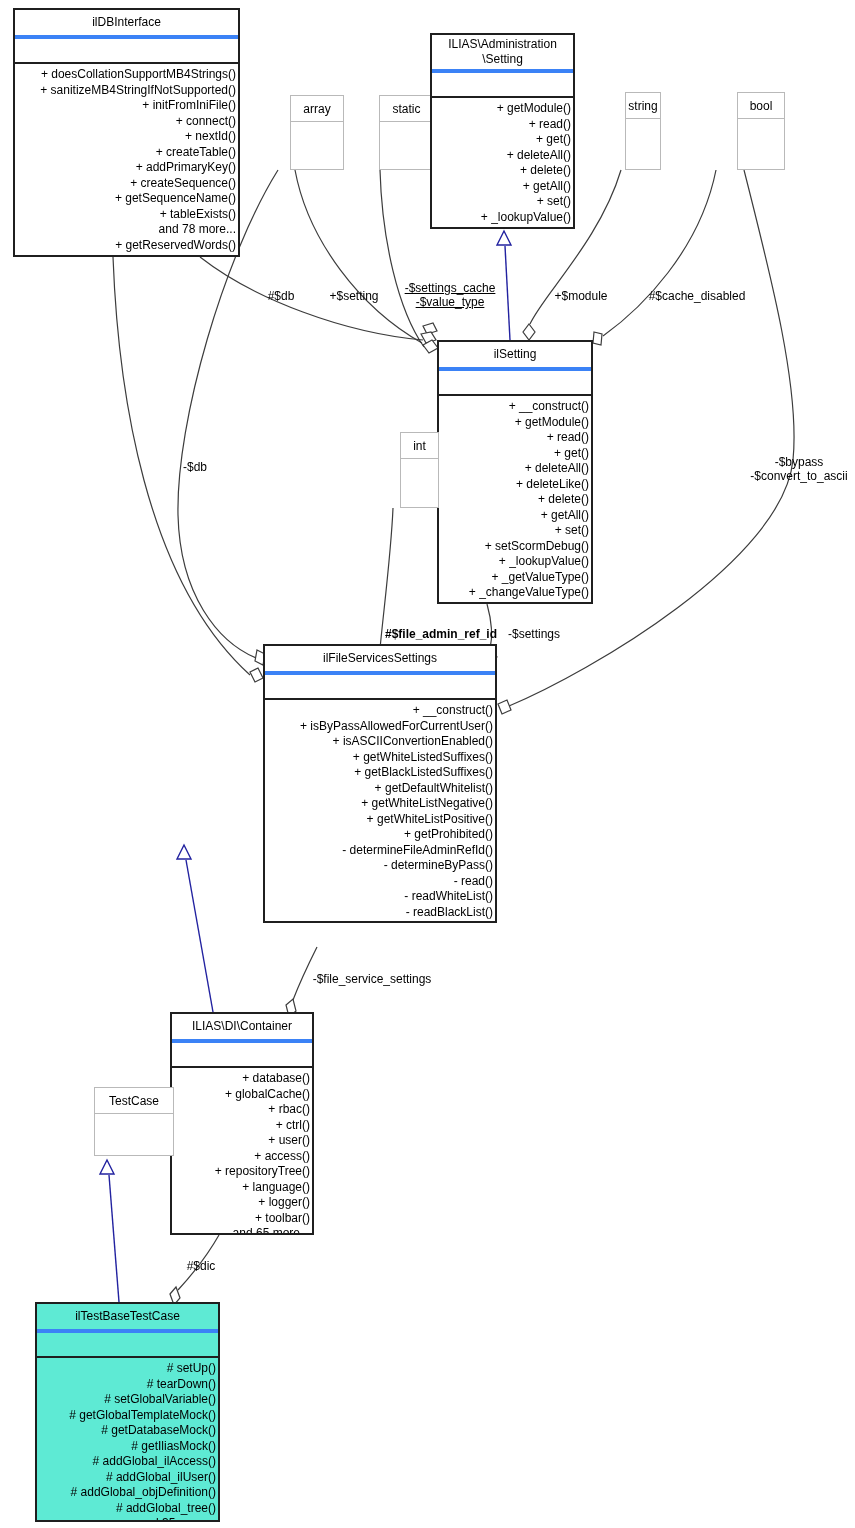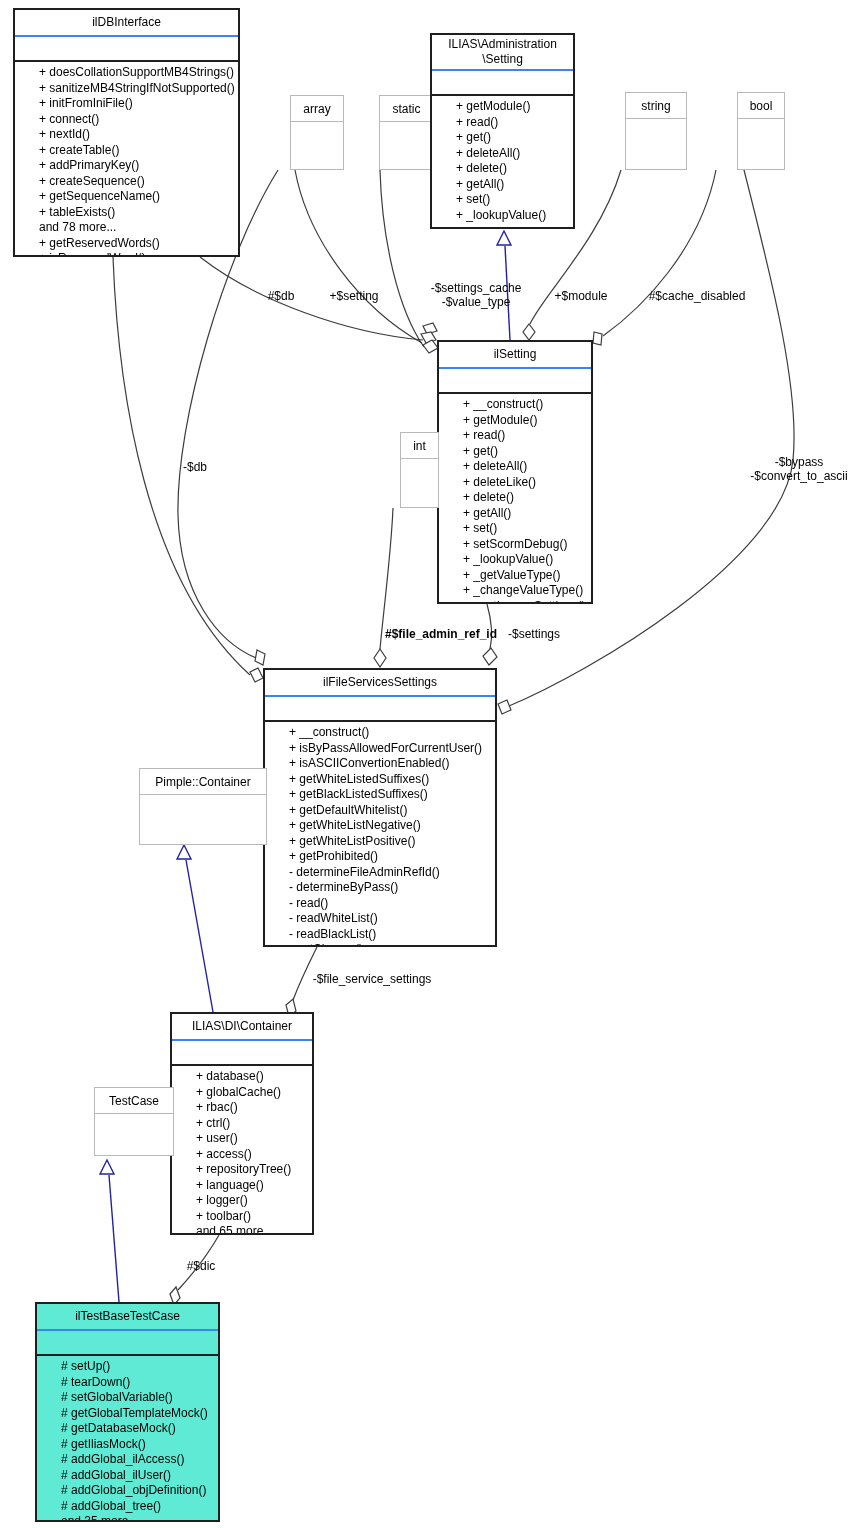--- a/index.html
+++ b/index.html
@@ -12,25 +12,25 @@
   svg.edges{position:absolute;left:0;top:0;z-index:1;}
   
   .cbox{
     position:absolute;z-index:2;background:#fff;
     border:2px solid #1f1f1f;box-sizing:border-box;
     display:flex;flex-direction:column;
   }
   .cbox .ctitle{
     flex:0 0 auto;min-height:21px;display:flex;flex-direction:column;
     align-items:center;justify-content:center;
-    border-bottom:2px solid #3b82f6;padding:2px 4px;text-align:center;
+    border-bottom:4px solid #3b82f6;padding:2px 4px;text-align:center;
     line-height:15px;
   }
   .cbox .cattrs{flex:0 0 23px;border-bottom:2px solid #1f1f1f;}
-  .cbox .cmethods{flex:1 1 auto;padding:3px 2px 2px 24px;line-height:15.5px;overflow:hidden;text-align:left;}
+  .cbox .cmethods{flex:1 1 auto;padding:3px 2px 2px 15px;line-height:15.5px;overflow:hidden;text-align:right;}
   .cbox .cmethods div{white-space:nowrap;}
   
   .cbox.hl{background:#bfbfbf;}
   .cbox.hl .ctitle,.cbox.hl .cattrs,.cbox.hl .cmethods{background:#5eead4;}
   
   .pbox{
     position:absolute;z-index:2;background:#fff;
     border:1px solid #b9b9b9;box-sizing:border-box;
     display:flex;flex-direction:column;margin-left:27px;
   }
@@ -137,21 +137,21 @@
         <div>+ read()</div>
         <div>+ get()</div>
         <div>+ deleteAll()</div>
         <div>+ delete()</div>
         <div>+ getAll()</div>
         <div>+ set()</div>
         <div>+ _lookupValue()</div>
       </div>
   </div>
 
-  <div class="pbox" style="left:598px;top:92px;width:62px;height:78px;">
+  <div class="pbox" style="left:598px;top:92px;width:36px;height:78px;">
     <div class="ptitle">string</div>
     <div class="prow"></div>
     <div class="prow"></div>
   </div>
 
   <div class="pbox" style="left:710px;top:92px;width:48px;height:78px;">
     <div class="ptitle">bool</div>
     <div class="prow"></div>
     <div class="prow"></div>
   </div>
@@ -176,21 +176,21 @@
         <div>+ _getLongerSettings()</div>
       </div>
   </div>
 
   <div class="pbox" style="left:373px;top:432px;width:39px;height:76px;">
     <div class="ptitle">int</div>
     <div class="prow"></div>
     <div class="prow"></div>
   </div>
 
-  <div class="cbox" style="left:263px;top:668px;width:234px;height:279px;">
+  <div class="cbox" style="left:263px;top:644px;width:234px;height:279px;">
     <div class="ctitle">ilFileServicesSettings</div>
     <div class="cattrs"></div>
     <div class="cmethods">
         <div>+ __construct()</div>
         <div>+ isByPassAllowedForCurrentUser()</div>
         <div>+ isASCIIConvertionEnabled()</div>
         <div>+ getWhiteListedSuffixes()</div>
         <div>+ getBlackListedSuffixes()</div>
         <div>+ getDefaultWhitelist()</div>
         <div>+ getWhiteListNegative()</div>
@@ -198,25 +198,20 @@
         <div>+ getProhibited()</div>
         <div>- determineFileAdminRefId()</div>
         <div>- determineByPass()</div>
         <div>- read()</div>
         <div>- readWhiteList()</div>
         <div>- readBlackList()</div>
         <div>- getCleaner()</div>
       </div>
   </div>
 
-  <div class="pbox" style="left:112px;top:768px;width:128px;height:77px;">
-    <div class="ptitle">Pimple::Container</div>
-    <div class="prow"></div>
-    <div class="prow"></div>
-  </div>
 
   <div class="cbox" style="left:170px;top:1012px;width:144px;height:223px;">
     <div class="ctitle">ILIAS\DI\Container</div>
     <div class="cattrs"></div>
     <div class="cmethods">
         <div>+ database()</div>
         <div>+ globalCache()</div>
         <div>+ rbac()</div>
         <div>+ ctrl()</div>
         <div>+ user()</div>
@@ -248,21 +243,21 @@
         <div># addGlobal_ilAccess()</div>
         <div># addGlobal_ilUser()</div>
         <div># addGlobal_objDefinition()</div>
         <div># addGlobal_tree()</div>
         <div>and 35 more...</div>
       </div>
   </div>
 
   <div class="elabel" style="left:281px;top:289px;">#$db</div>
   <div class="elabel" style="left:354px;top:289px;">+$setting</div>
-  <div class="elabel" style="left:476px;top:281px;">
+  <div class="elabel" style="left:450px;top:281px;text-decoration:underline;">
       <div>-$settings_cache</div>
       <div>-$value_type</div>
     </div>
   <div class="elabel" style="left:581px;top:289px;">+$module</div>
   <div class="elabel" style="left:697px;top:289px;">#$cache_disabled</div>
   <div class="elabel" style="left:195px;top:460px;">-$db</div>
   <div class="elabel" style="left:799px;top:455px;">
       <div>-$bypass</div>
       <div>-$convert_to_ascii</div>
     </div>

